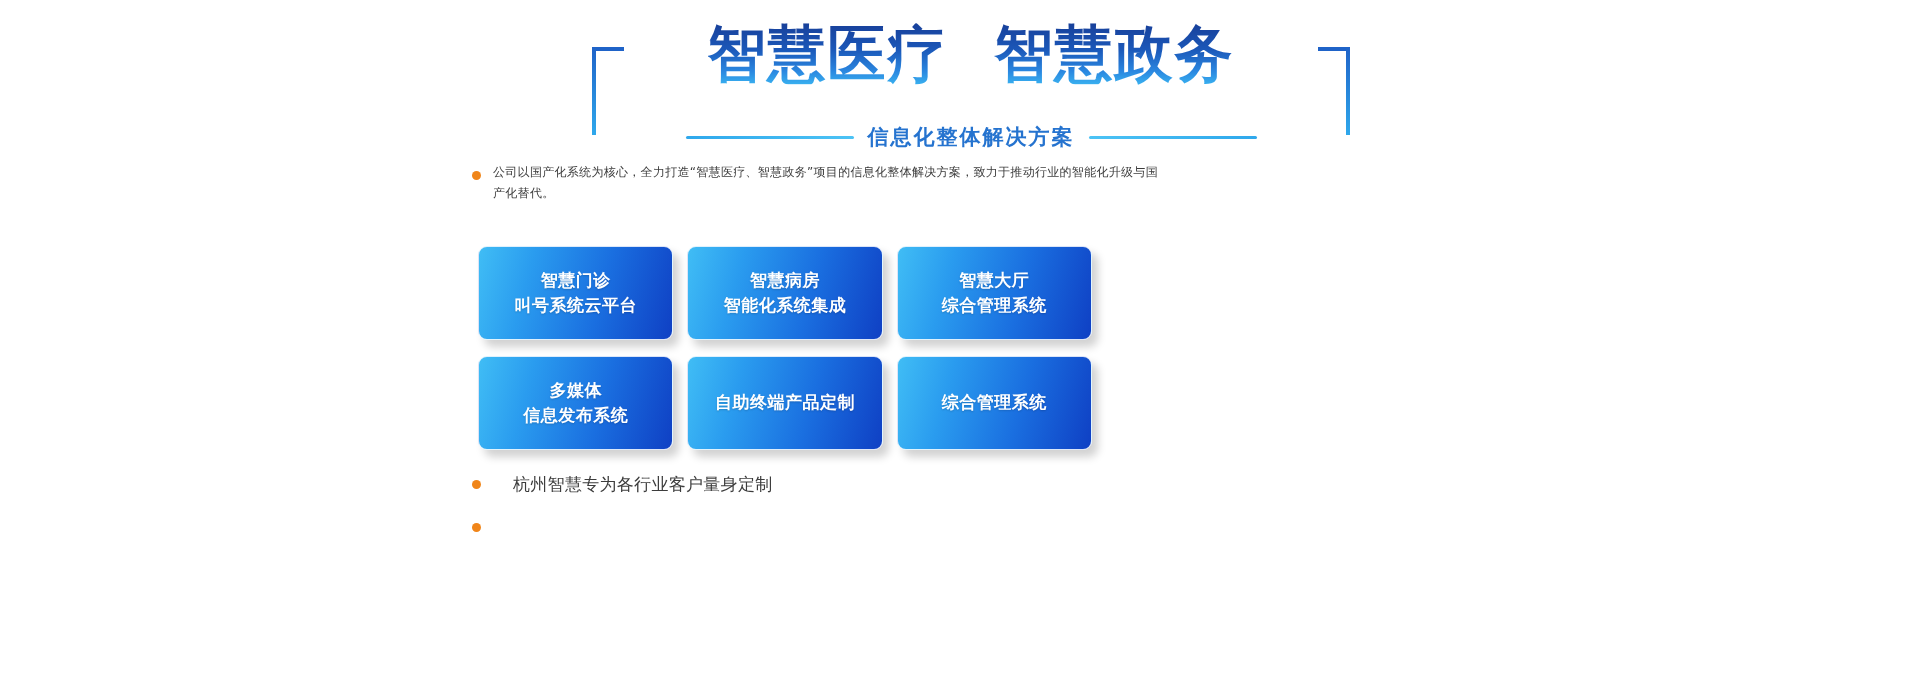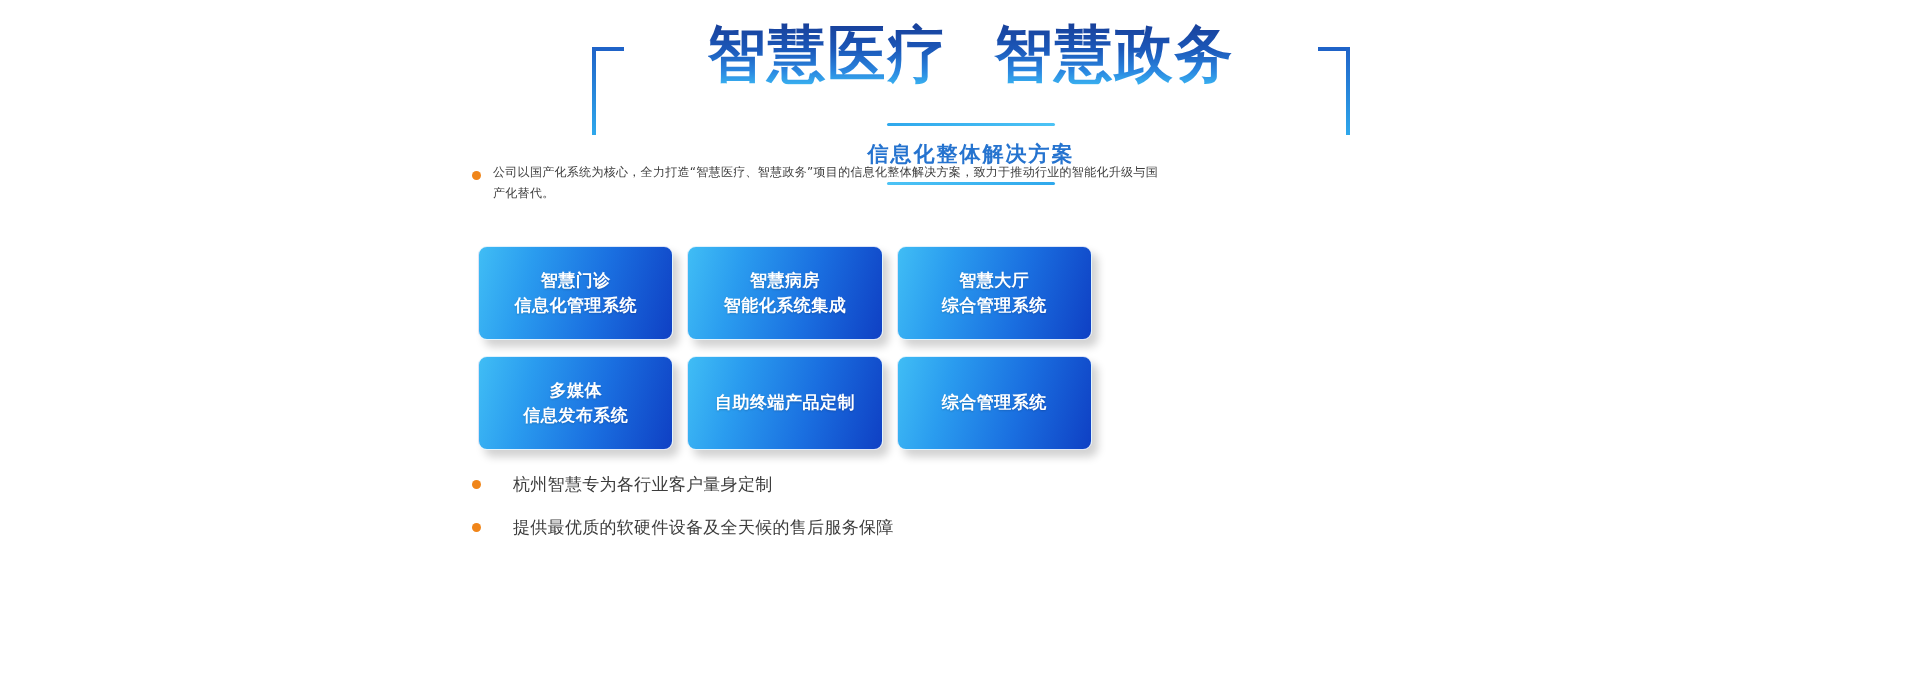--- a/index.html
+++ b/index.html
@@ -85,21 +85,20 @@
 
   .subtitle-row {
     position: absolute;
     top: 98px;
     left: 0;
     width: 790px;
     display: flex;
     align-items: center;
     justify-content: center;
     gap: 14px;
-    flex-direction: column;
   }
   .sub-line {
     height: 3px;
     width: 168px;
     background: linear-gradient(to right, #2fa8ec, #4cc3f5);
     border-radius: 2px;
   }
   .sub-line.right {
     background: linear-gradient(to left, #2fa8ec, #4cc3f5);
   }
@@ -224,21 +223,21 @@
   </div>
 
   <div class="intro">
     <span class="dot"></span>
     <span class="intro-text">公司以国产化系统为核心，全力打造“智慧医疗、智慧政务”项目的信息化整体解决方案，致力于推动行业的智能化升级与国产化替代。</span>
   </div>
 
   <div class="cards">
     <div class="card">
       <span class="card-label">智慧门诊
-信息化管理系统</span>
+叫号系统云平台</span>
     </div>
     <div class="card">
       <span class="card-label">智慧病房
 智能化系统集成</span>
     </div>
     <div class="card">
       <span class="card-label">智慧大厅
 综合管理系统</span>
     </div>
     <div class="card">
@@ -253,17 +252,16 @@
     </div>
   </div>
 
   <div class="bullets">
     <div class="bullet-row">
       <span class="dot"></span>
       <span class="bullet-text">杭州智慧专为各行业客户量身定制</span>
     </div>
     <div class="bullet-row">
       <span class="dot"></span>
-      <span class="bullet-text">提供最优质的软硬件设备及全天候的售后服务保障</span>
     </div>
   </div>
 
 </div>
 
 </body></html>

